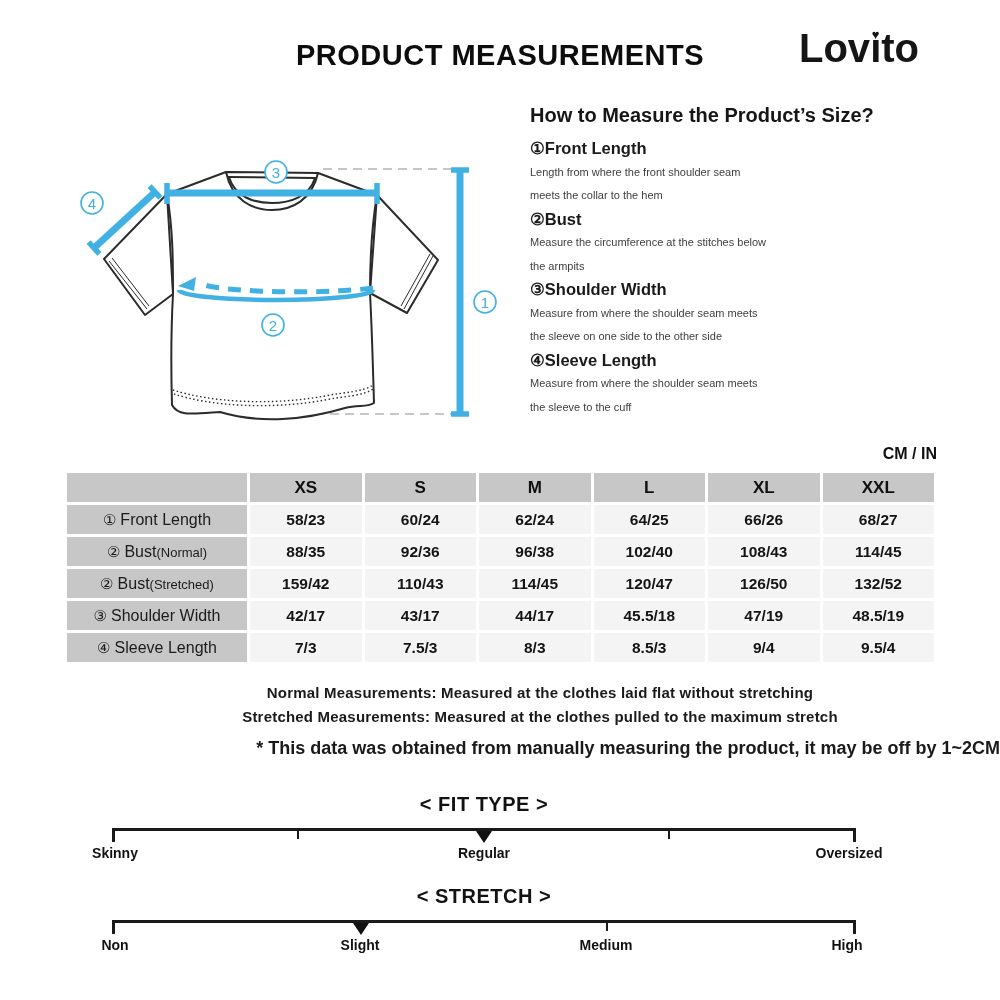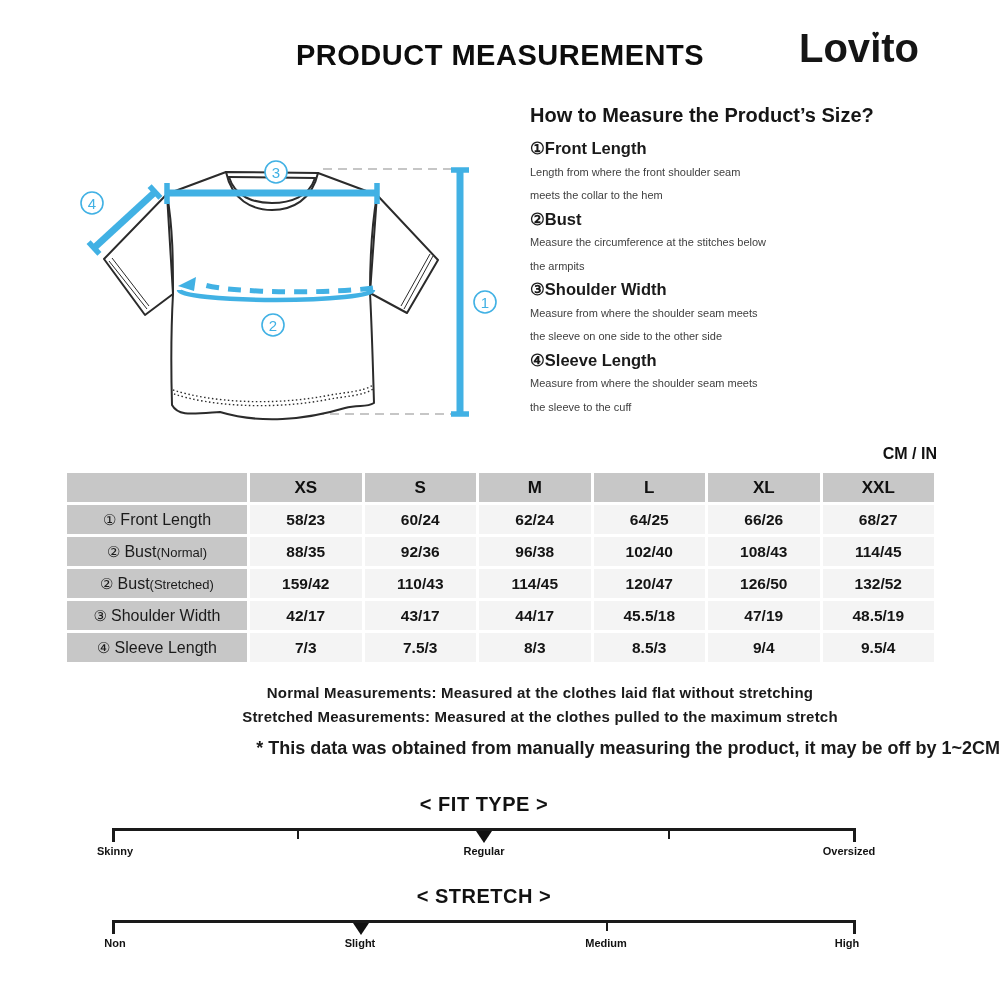--- a/index.html
+++ b/index.html
@@ -45,21 +45,21 @@
 
   
   .slider-title{position:absolute;transform:translateX(-50%);font-size:20px;
          font-weight:bold;color:#121212;letter-spacing:.5px;white-space:nowrap;}
   .sline{position:absolute;height:3px;background:#1a1a1a;}
   .tick{position:absolute;width:3px;height:14px;background:#1a1a1a;}
   .tick.thin{width:2px;height:11px;}
   .tri{position:absolute;width:0;height:0;transform:translateX(-50%);
        border-left:8px solid transparent;border-right:8px solid transparent;
        border-top:12px solid #111;}
-  .slabel{position:absolute;transform:translateX(-50%);font-size:11px;
+  .slabel{position:absolute;transform:translateX(-50%);font-size:14px;
        font-weight:bold;color:#121212;white-space:nowrap;}
 </style>
 </head>
 <body>
 
 <div class="canvas">
 
   <div class="title">PRODUCT MEASUREMENTS</div>
   <div class="logo">Lov<span class="ii">ı<span class="heart">♥</span></span>to</div>
 

